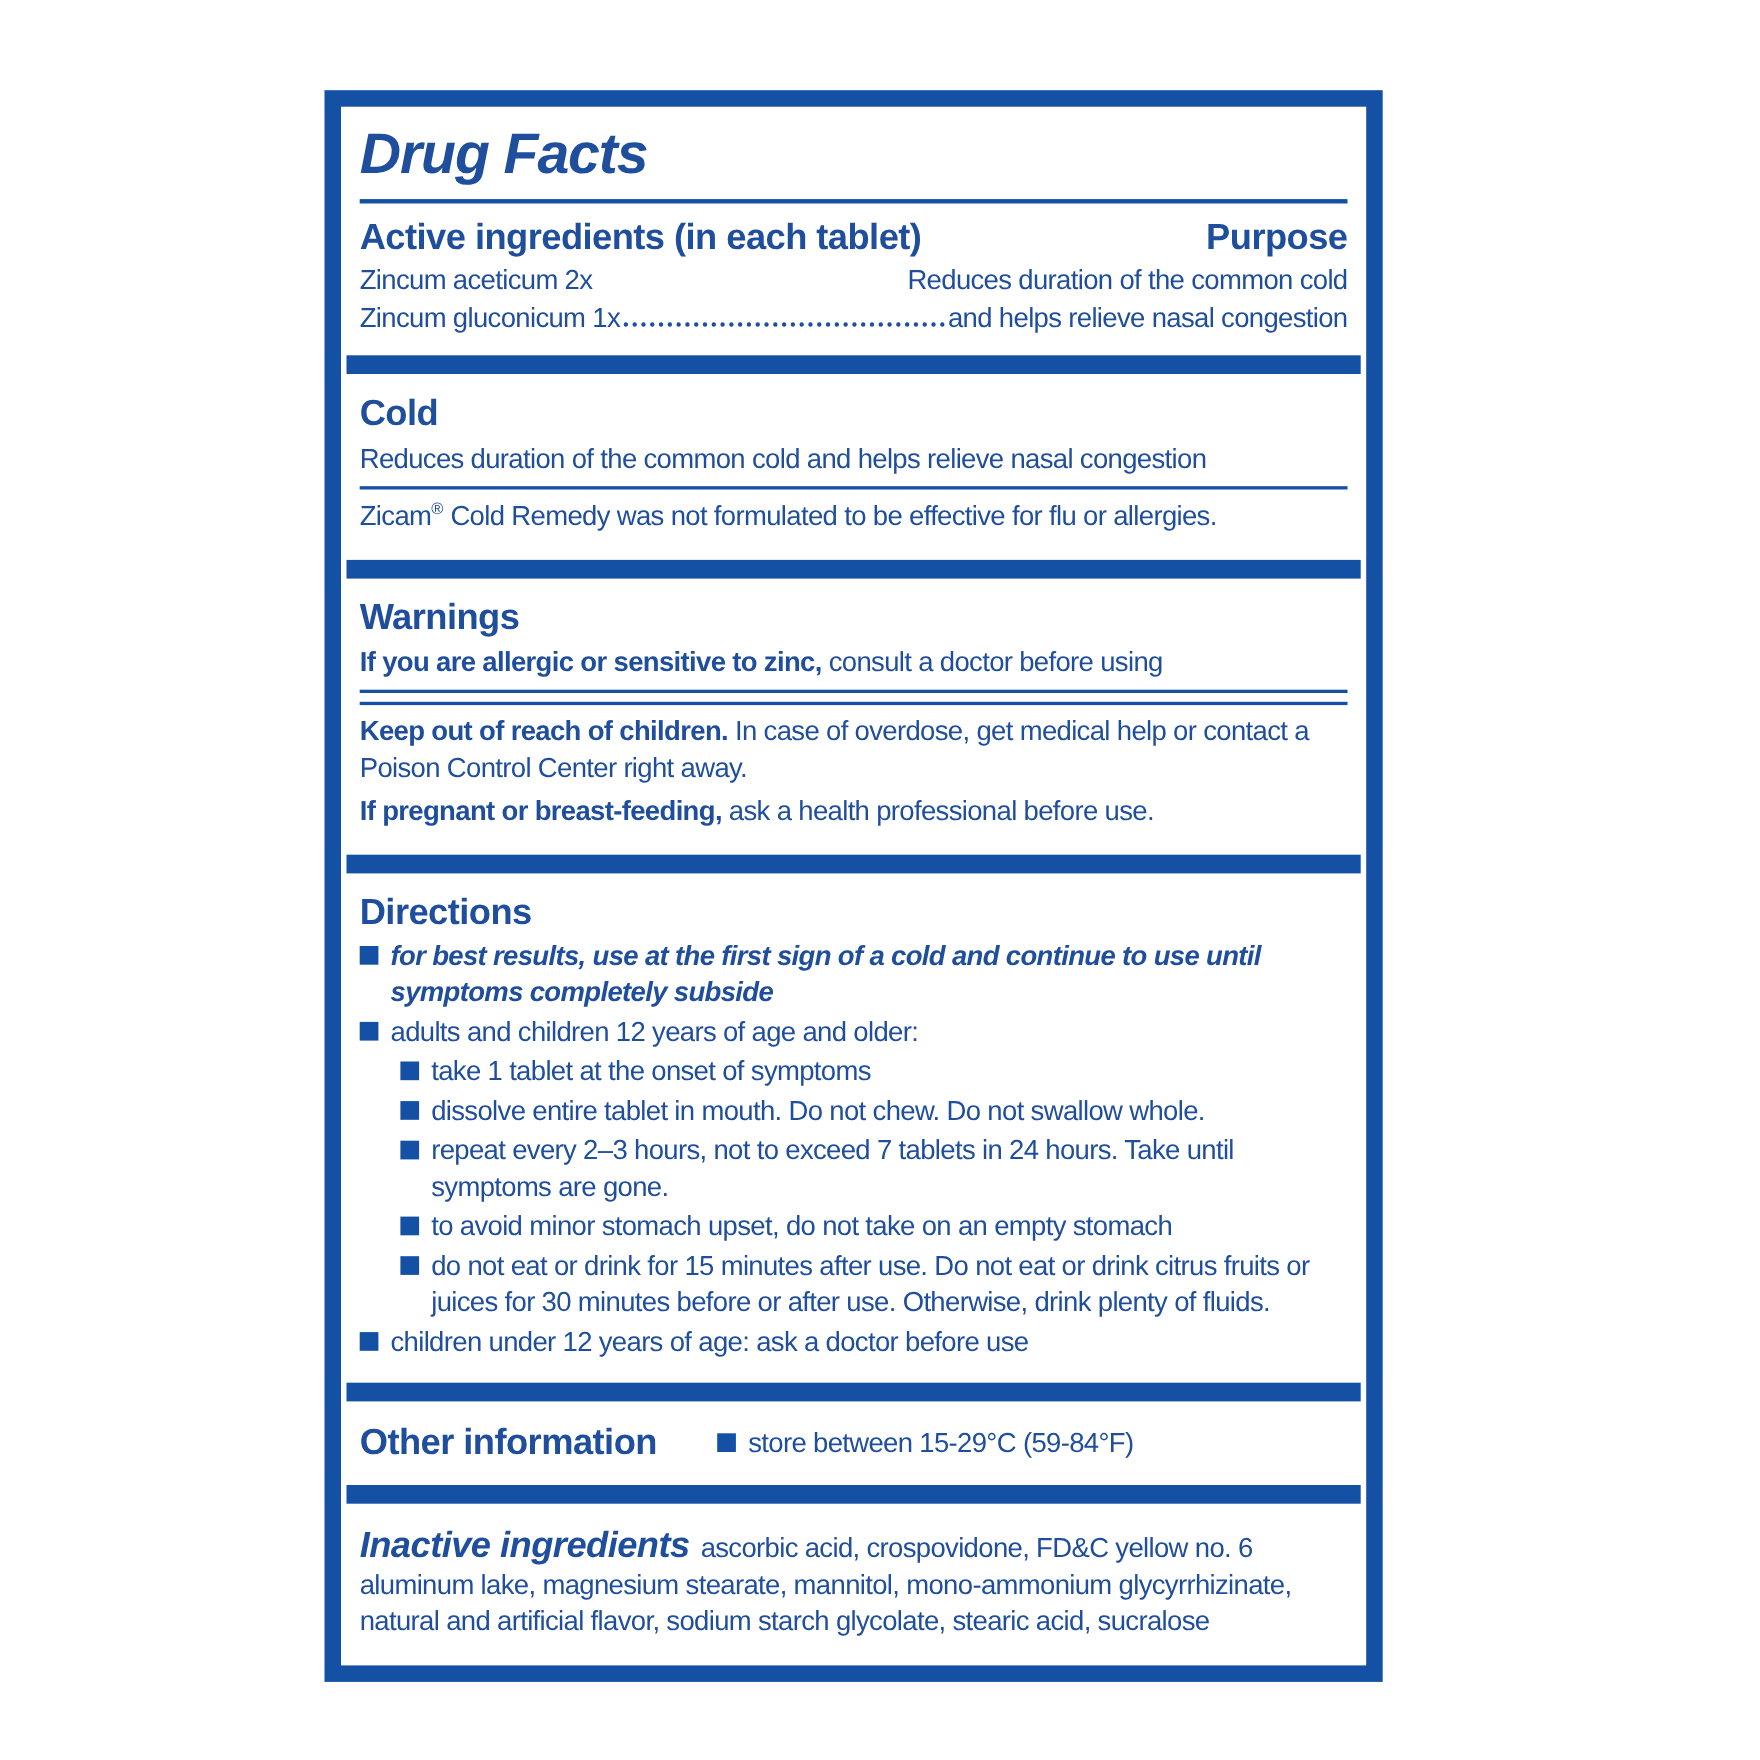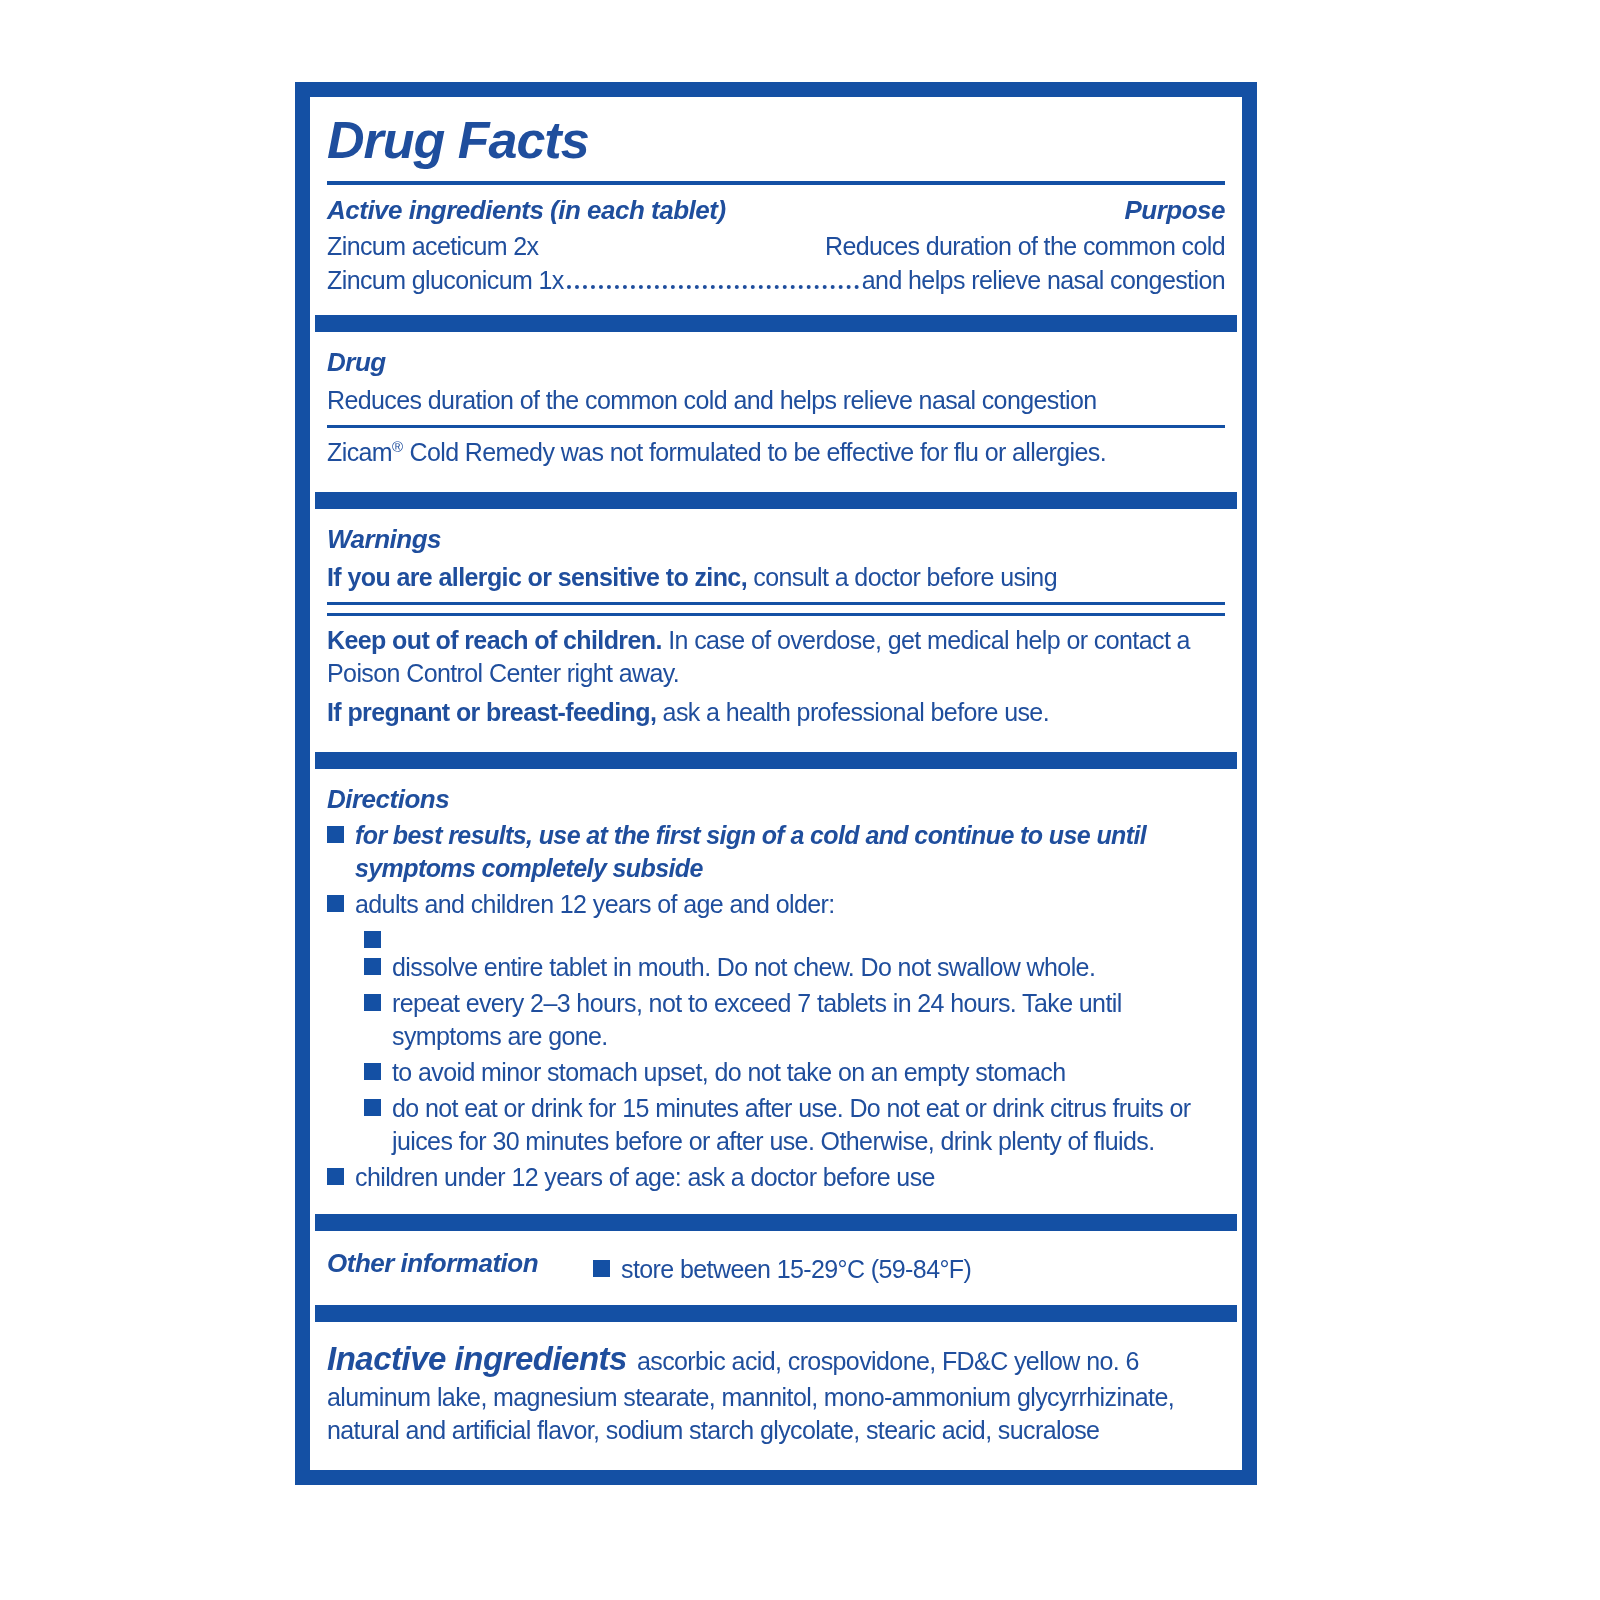--- a/index.html
+++ b/index.html
@@ -32,22 +32,21 @@
 
   h1 {
     margin: 8px 0 12px 0;
     font-size: 52px;
     line-height: 1.1;
     font-style: italic;
     font-weight: bold;
     letter-spacing: -1px;
   }
   .h2 {
-    font-size: 26px;
-    font-style: italic;
+    font-size: 33px;
     font-weight: bold;
     letter-spacing: -0.5px;
     line-height: 1.2;
   }
   .rule {
     border: 0;
     border-top: 4px solid #1450a4;
     margin: 6px 0;
   }
   .rule.thin { border-top-width: 3px; margin: 8px 0; }
@@ -142,21 +141,21 @@
       <div class="ing-row">
         <span>Zincum gluconicum 1x</span>
         <span class="leader"></span>
         <span>and helps relieve nasal congestion</span>
       </div>
     </section>
 
     <div class="sep"></div>
 
     <section class="sec">
-      <span class="h2 uses-heading">Drug</span>
+      <span class="h2 uses-heading">Cold</span>
       <p>Reduces duration of the common cold and helps relieve nasal congestion</p>
       <hr class="rule thin">
       <p><span>Zicam</span><sup class="reg">®</sup><span> Cold Remedy was not formulated to be effective for flu or allergies.</span></p>
     </section>
 
     <div class="sep"></div>
 
     <section class="sec">
       <span class="h2 uses-heading">Warnings</span>
       <p><b>If you are allergic or sensitive to zinc,</b><span> consult a doctor before using</span></p>
@@ -174,20 +173,21 @@
         <li class="l1">
             <span class="bullet"></span>
             <span class="bold-text">for best results, use at the first sign of a cold and continue to use until symptoms completely subside</span>
           </li>
         <li class="l1">
             <span class="bullet"></span>
             <span>adults and children 12 years of age and older:</span>
           </li>
         <li class="l2">
             <span class="bullet"></span>
+            <span>take 1 tablet at the onset of symptoms</span>
           </li>
         <li class="l2">
             <span class="bullet"></span>
             <span>dissolve entire tablet in mouth. Do not chew. Do not swallow whole.</span>
           </li>
         <li class="l2">
             <span class="bullet"></span>
             <span>repeat every 2–3 hours, not to exceed 7 tablets in 24 hours. Take until symptoms are gone.</span>
           </li>
         <li class="l2">

